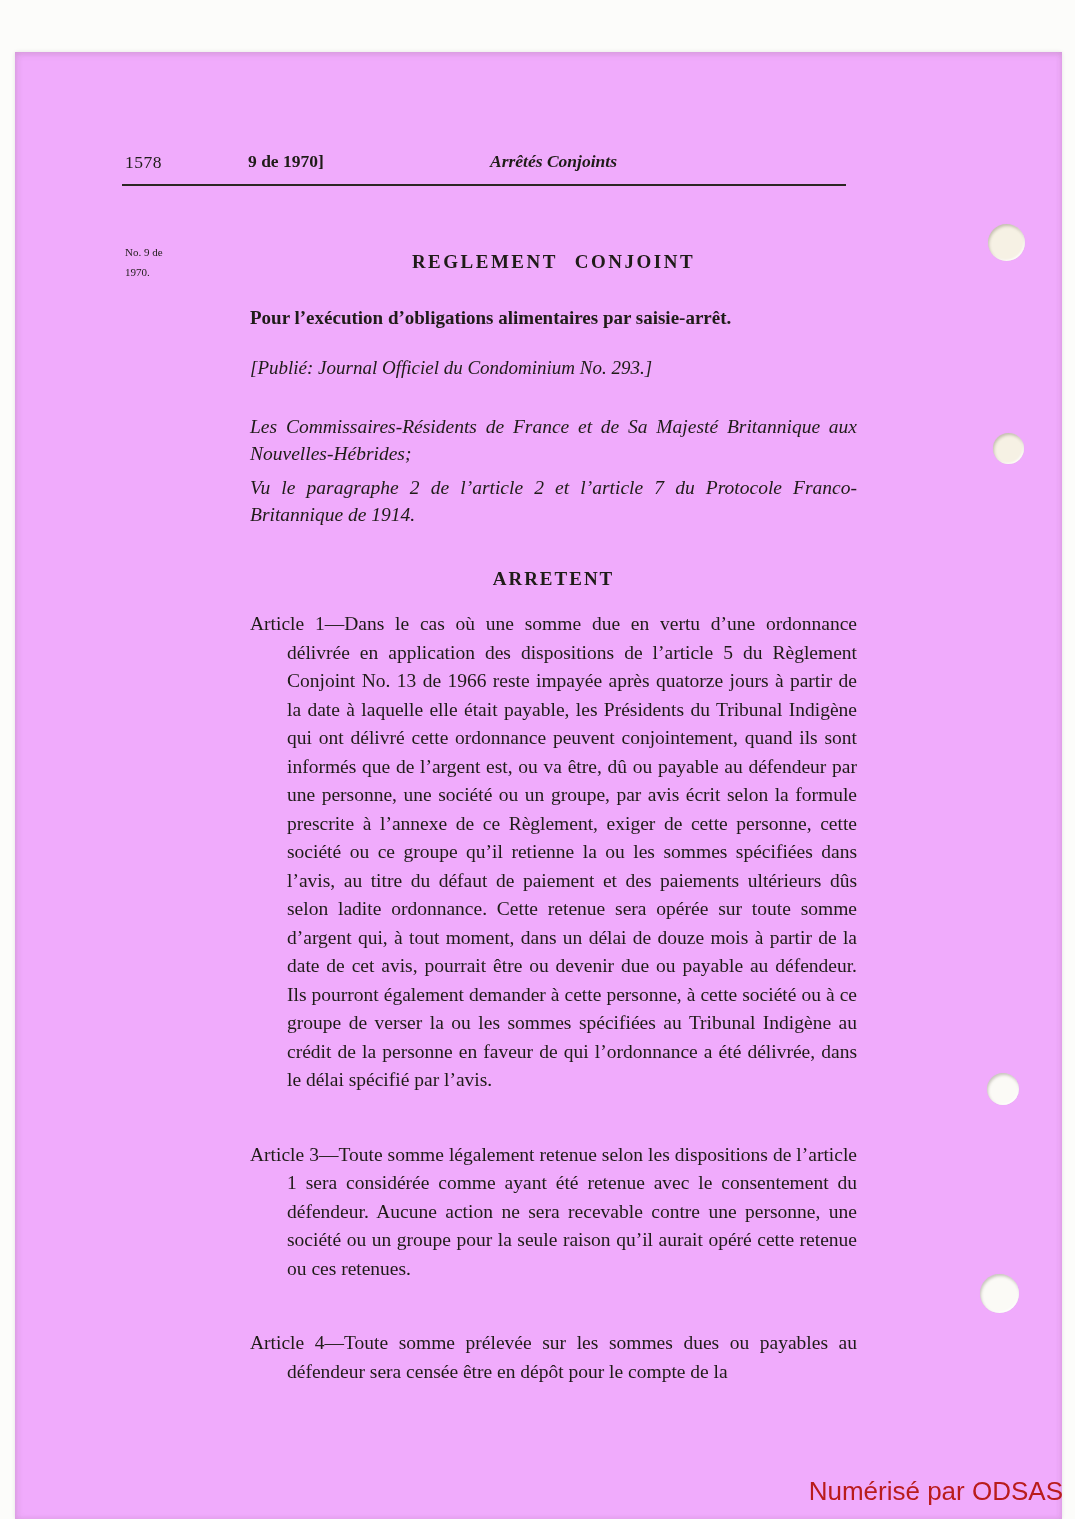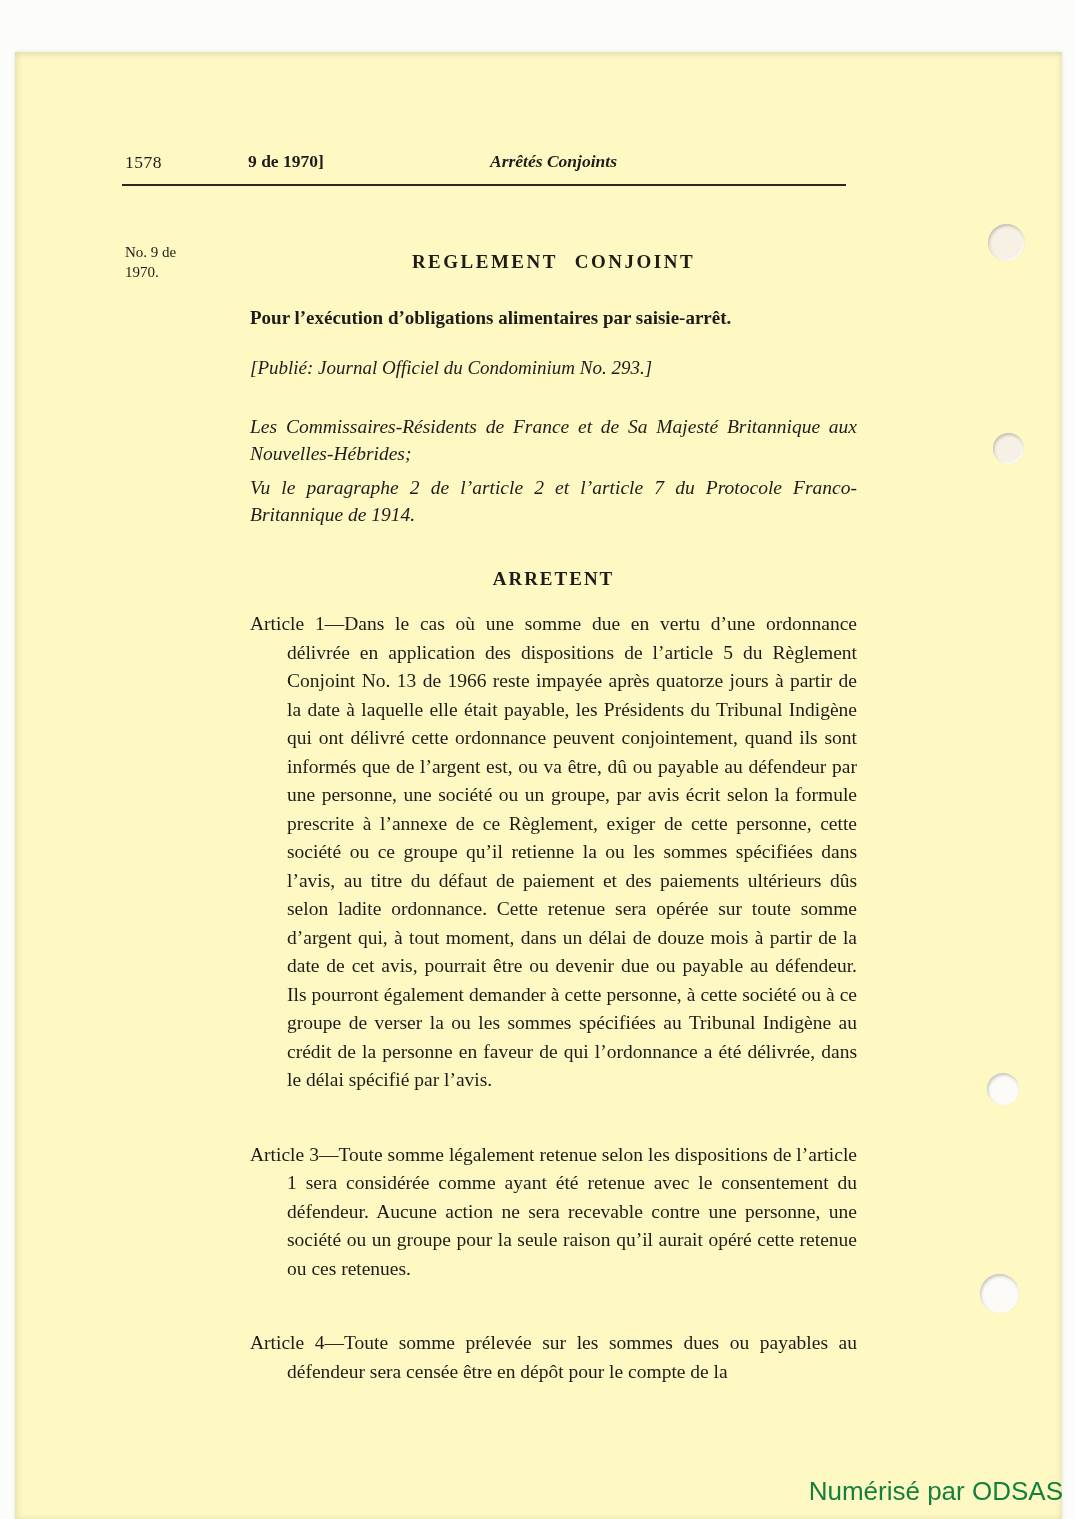--- a/index.html
+++ b/index.html
@@ -11,21 +11,21 @@
     overflow: hidden;
     font-family: "Liberation Serif", "DejaVu Serif", serif;
     color: #1f1c18;
   }
   .paper {
     position: absolute;
     left: 15px;
     top: 52px;
     width: 1047px;
     height: 1467px;
-    background: #fef9c3;
+    background: #f0abfc;
     box-shadow: inset 0 3px 6px rgba(90,80,60,0.10),
                 inset 3px 0 6px rgba(90,80,60,0.07),
                 inset -2px 0 5px rgba(90,80,60,0.05),
                 0 0 4px rgba(0,0,0,0.10);
   }
   
   .pg-num {
     position: absolute; left: 110px; top: 100px;
     font-size: 17.5px; letter-spacing: 0.5px;
   }
@@ -38,21 +38,21 @@
     text-align: center;
     font-size: 17.5px; font-style: italic; font-weight: bold;
   }
   .header-rule {
     position: absolute; left: 107px; top: 132px;
     width: 724px; height: 2px; background: #2b2722;
   }
   
   .margin-note {
     position: absolute; left: 110px; top: 190px;
-    font-size: 15px; line-height: 20px;
+    font-size: 11px; line-height: 20px;
   }
   .margin-note span { display: block; }
   
   .column {
     position: absolute; left: 235px; top: 196px; width: 607px;
     font-size: 19.5px; line-height: 28.5px;
   }
   .doc-heading {
     margin: 0 0 27px 0;
     font-size: 19px; font-weight: bold;
@@ -99,21 +99,21 @@
   .hole1 { left: 988px; top: 224px; width: 37px; height: 37px; background: #f6f1e4; }
   .hole2 { left: 993px; top: 433px; width: 31px; height: 31px; background: #f6f1e4; }
   .hole3 { left: 987px; top: 1073px; width: 32px; height: 32px; }
   .hole4 { left: 980px; top: 1274px; width: 39px; height: 39px; }
   
   .watermark {
     position: absolute;
     right: 12px; top: 1476px;
     font-family: "Liberation Sans", "DejaVu Sans", sans-serif;
     font-size: 26px;
-    color: #15803d;
+    color: #b91c1c;
   }
 </style>
 </head>
 <body>
 
 <div class="viewport">
 
   <div class="paper">
 
     <span class="pg-num">1578</span>

